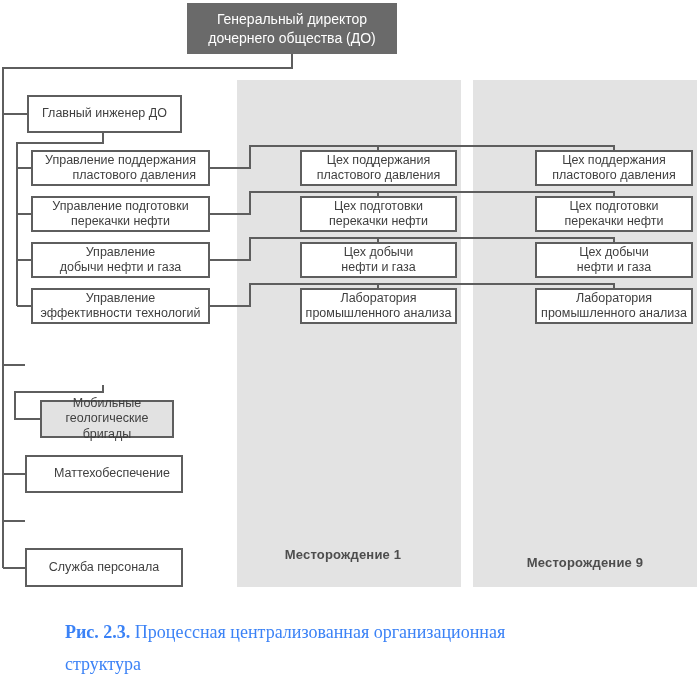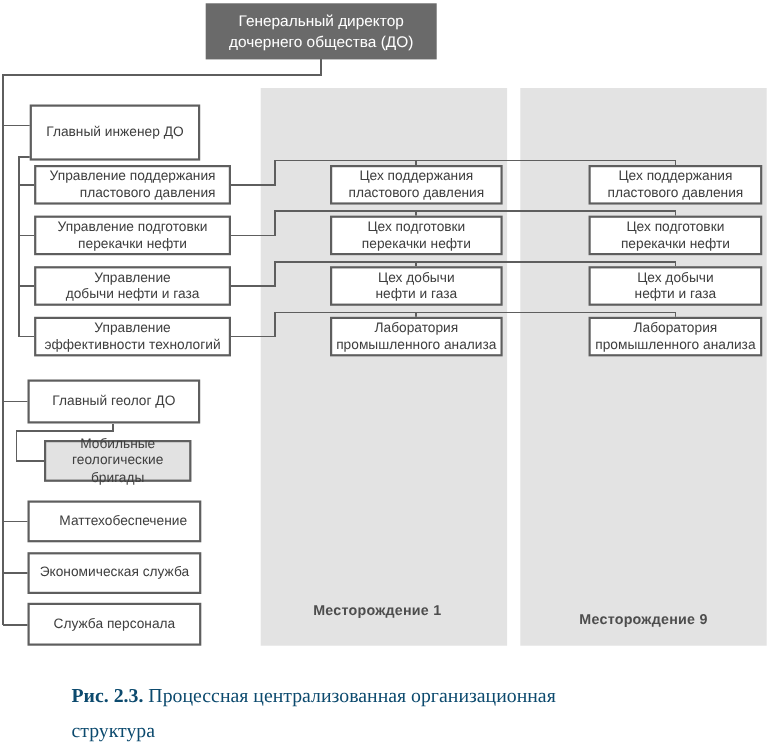--- a/index.html
+++ b/index.html
@@ -21,21 +21,21 @@
     font-size:12.5px;line-height:15.5px;color:#3f3f3f;
   }
   .box.dark{
     border:none;background:#6a6a6a;color:#ffffff;
     font-size:14px;line-height:19px;
   }
   .box.shaded{background:#e2e2e2;}
   .caption{
     position:absolute;left:65px;top:616px;width:600px;z-index:2;
     font-family:"Liberation Serif",serif;font-size:18px;line-height:32px;
-    color:#0c4a6e;white-space:pre-line;
+    color:#3b82f6;white-space:pre-line;
   }
   .caption .fig{font-weight:700;}
 </style>
 </head>
 <body>
 
 <div id="canvas">
 
   <div class="panel" style="left:237px;width:224px;"></div>
   <div class="panel" style="left:473px;width:224px;"></div>
@@ -58,37 +58,35 @@
 
       <path d="M103 385 V392 H15 V419 H40"></path>
 
       <path d="M3 474 H25 M3 521 H25 M3 568 H25"></path>
     </g>
   </svg>
 
   <div class="box dark" style="left:187px;top:3px;width:210px;height:51px;">Генеральный директор
 дочернего общества (ДО)</div>
 
-  <div class="box" style="left:27px;top:95px;width:155px;height:51px;">Главный инженер ДО</div>
+  <div class="box" style="left:27px;top:95px;width:155px;height:38px;">Главный инженер ДО</div>
 
   <div class="box" style="left:31px;top:150px;width:179px;height:36px;text-align:right;">Управление поддержания
 пластового давления</div>
   <div class="box" style="left:31px;top:196px;width:179px;height:36px;text-align:center;">Управление подготовки
 перекачки нефти</div>
   <div class="box" style="left:31px;top:242px;width:179px;height:36px;">Управление
 добычи нефти и газа</div>
   <div class="box" style="left:31px;top:288px;width:179px;height:36px;">Управление
 эффективности технологий</div>
 
-  <div class="box" style="left:25px;top:345px;width:157px;height:40px;">Главный геолог ДО</div>
   <div class="box shaded" style="left:40px;top:400px;width:134px;height:38px;">Мобильные
 геологические бригады</div>
 
   <div class="box" style="left:25px;top:455px;width:158px;height:38px;padding-left:16px;">Маттехобеспечение</div>
-  <div class="box" style="left:25px;top:502px;width:158px;height:38px;">Экономическая служба</div>
   <div class="box" style="left:25px;top:548px;width:158px;height:39px;">Служба персонала</div>
 
   <div class="box" style="left:300px;top:150px;width:157px;height:36px;">Цех поддержания
 пластового давления</div>
   <div class="box" style="left:300px;top:196px;width:157px;height:36px;">Цех подготовки
 перекачки нефти</div>
   <div class="box" style="left:300px;top:242px;width:157px;height:36px;">Цех добычи
 нефти и газа</div>
   <div class="box" style="left:300px;top:288px;width:157px;height:36px;">Лаборатория
 промышленного анализа</div>

